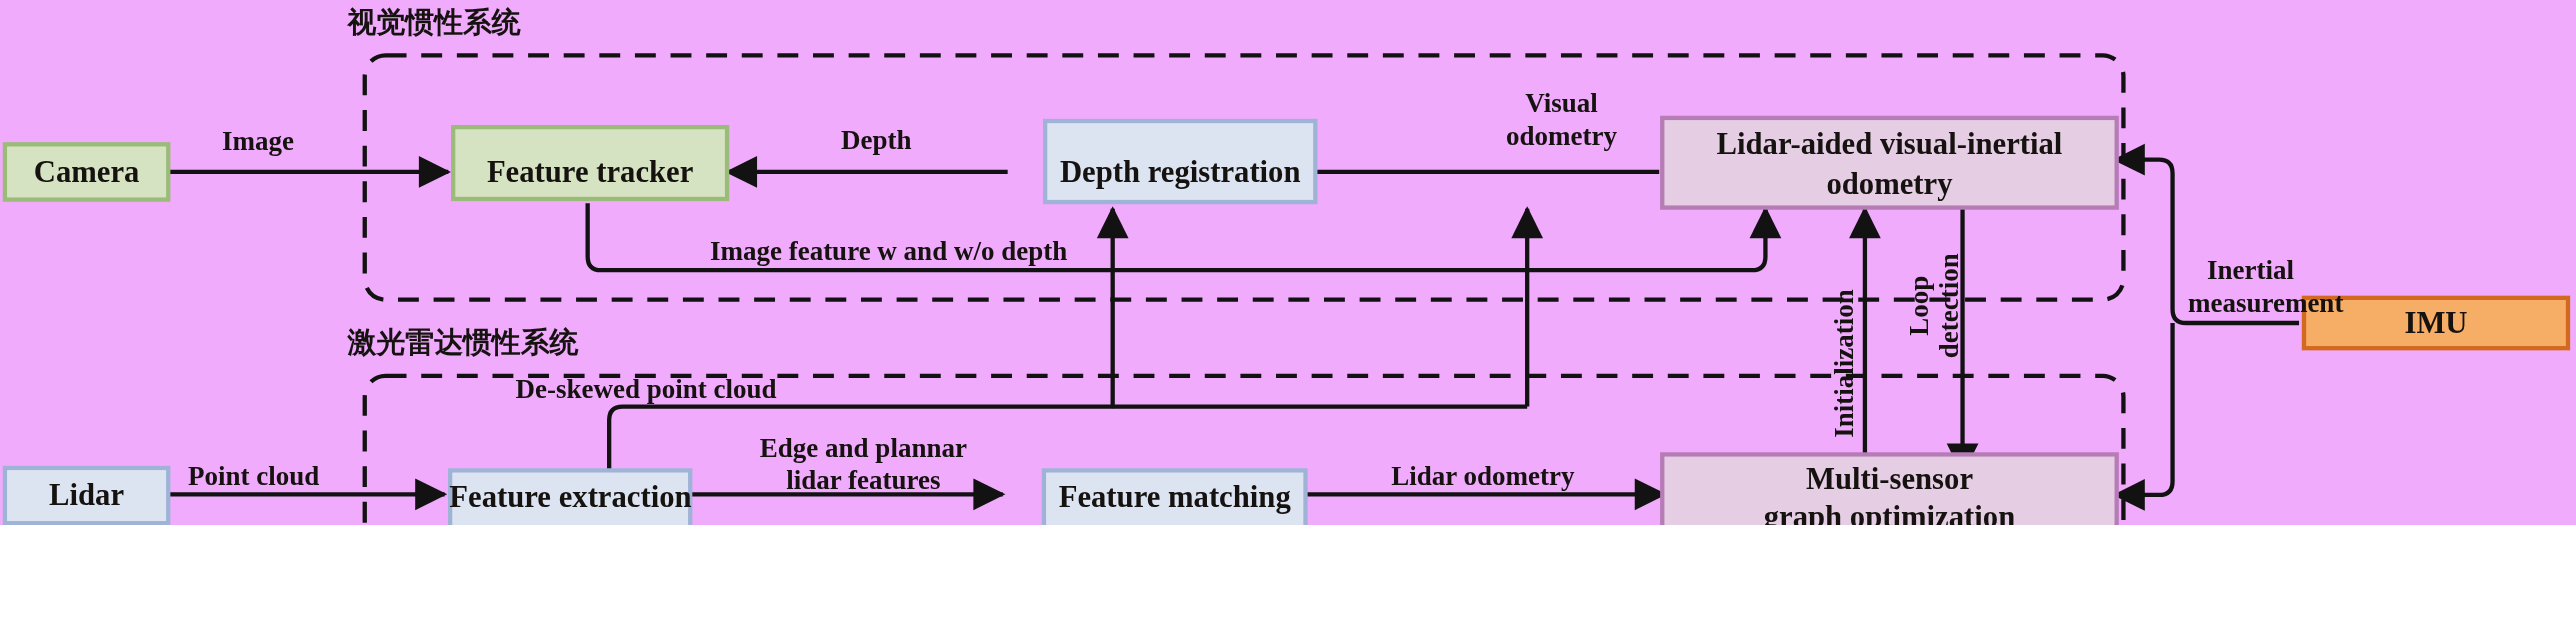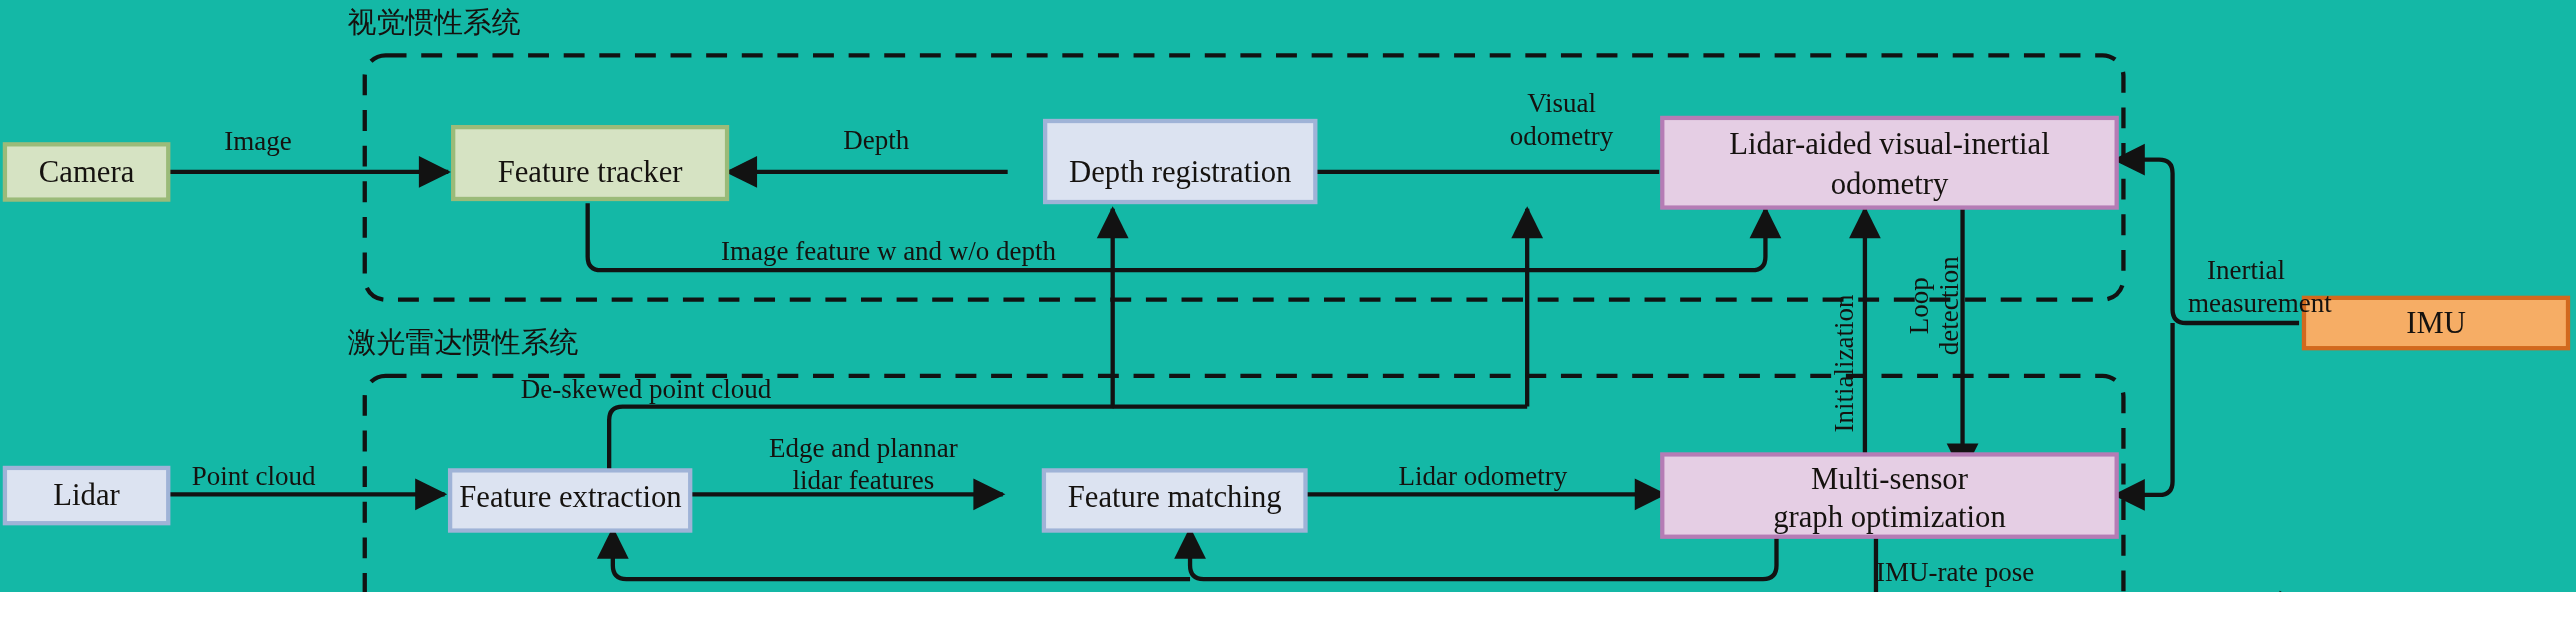--- a/index.html
+++ b/index.html
@@ -3,24 +3,25 @@
 <meta charset="utf-8">
 <style>
   html, body {
     margin: 0;
     padding: 0;
     background: #ffffff;
   }
   #stage {
     position: relative;
     width: 2576px;
-    height: 592px;
-    background: #14b8a6;
+    height: 525px;
+    background: #f0abfc;
     overflow: hidden;
     font-family: "Liberation Serif", "DejaVu Serif", serif;
+    font-weight: bold;
   }
   svg.layer {
     position: absolute;
     left: 0; top: 0;
     width: 2576px;
     height: 627px;
   }
   .node-label {
     font-family: "Liberation Serif", "DejaVu Serif", serif;
     fill: #15120f;

